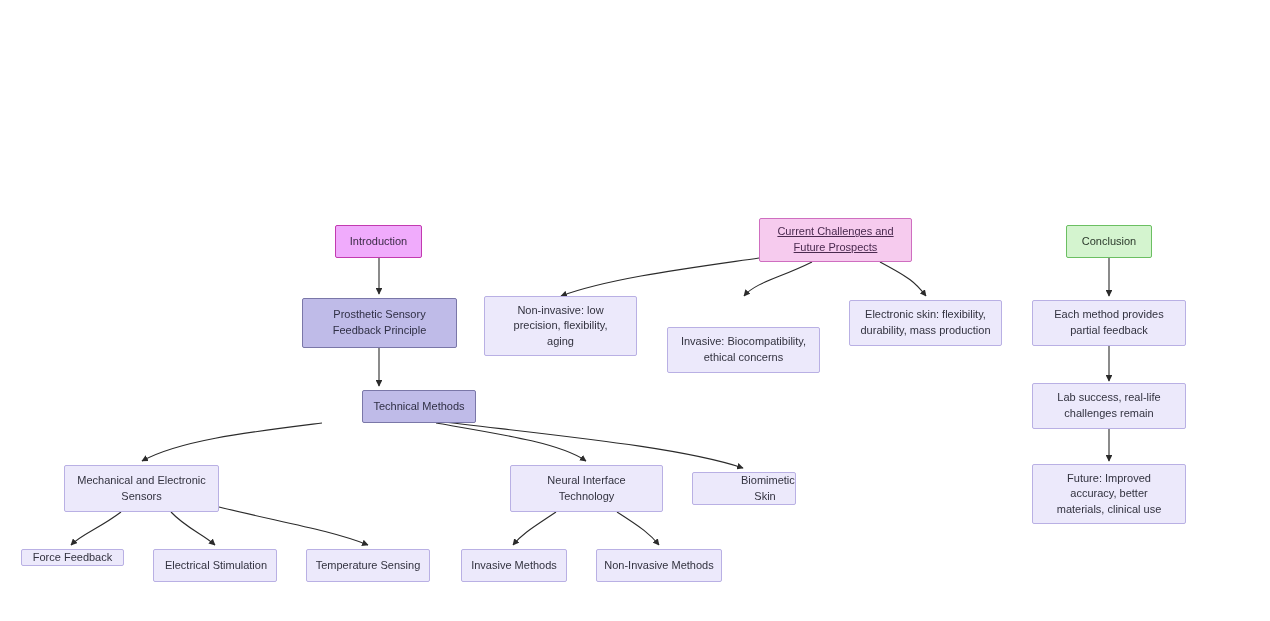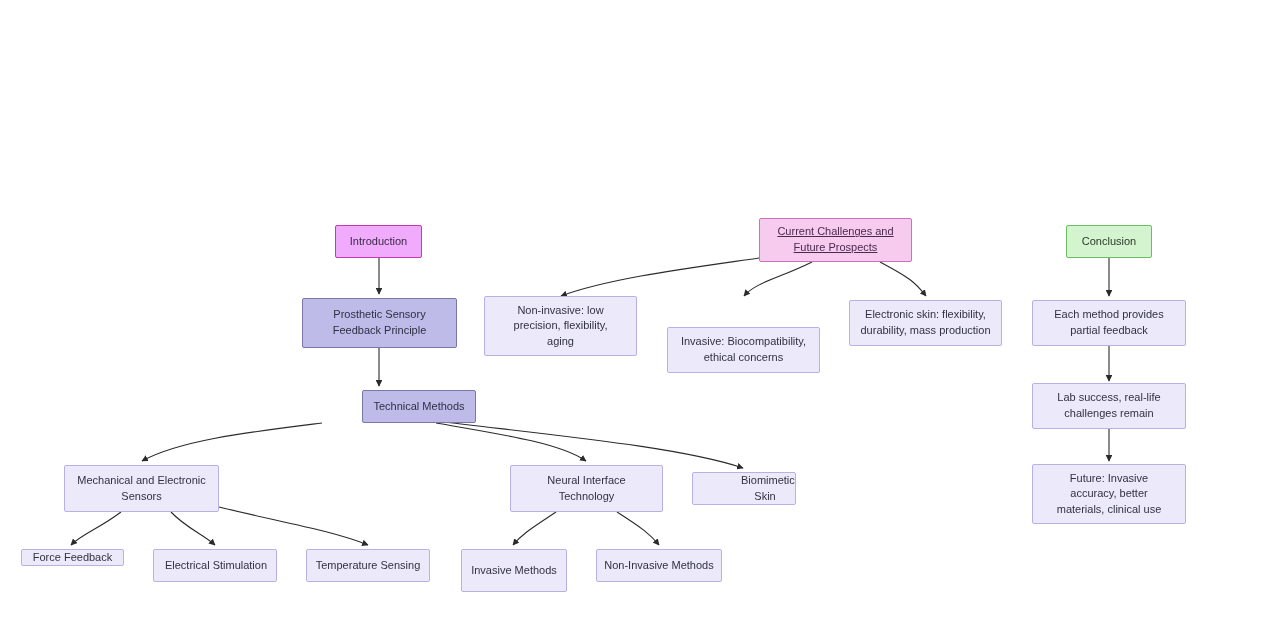--- a/index.html
+++ b/index.html
@@ -151,21 +151,21 @@
 
   <div class="node n-lavender fs-11" style="left:306px; top:549px; width:124px; height:33px;">
     <span class="node-label">Temperature Sensing</span>
   </div>
 
   <div class="node n-lavender fs-11" style="left:510px; top:465px; width:153px; height:47px;align-items:center;">
     <span class="node-label">Neural Interface
 Technology</span>
   </div>
 
-  <div class="node n-lavender fs-11" style="left:461px; top:549px; width:106px; height:43px;">
+  <div class="node n-lavender fs-11" style="left:461px; top:549px; width:106px; height:33px;">
     <span class="node-label">Invasive Methods</span>
   </div>
 
   <div class="node n-lavender fs-11" style="left:596px; top:549px; width:126px; height:33px;text-align:center;">
     <span class="node-label">Non-Invasive Methods</span>
   </div>
 
   <div class="node n-lavender fs-11" style="left:692px; top:472px; width:104px; height:33px;padding-left:48px;">
     <span class="node-label">Biomimetic Skin</span>
   </div>
@@ -199,18 +199,18 @@
     <span class="node-label">Each method provides
 partial feedback</span>
   </div>
 
   <div class="node n-lavender fs-11" style="left:1032px; top:383px; width:154px; height:46px;">
     <span class="node-label">Lab success, real-life
 challenges remain</span>
   </div>
 
   <div class="node n-lavender fs-11" style="left:1032px; top:464px; width:154px; height:60px;">
-    <span class="node-label">Future: Invasive
+    <span class="node-label">Future: Improved
 accuracy, better
 materials, clinical use</span>
   </div>
 
 </div>
 
 </body></html>

